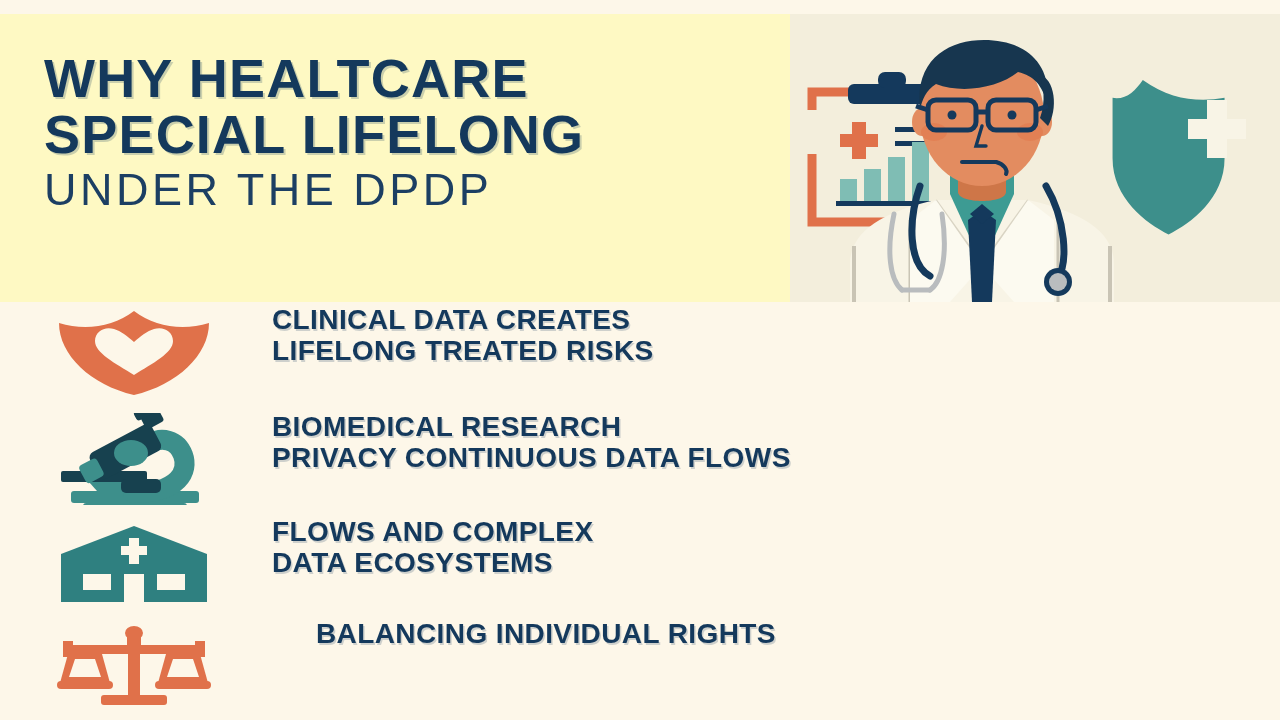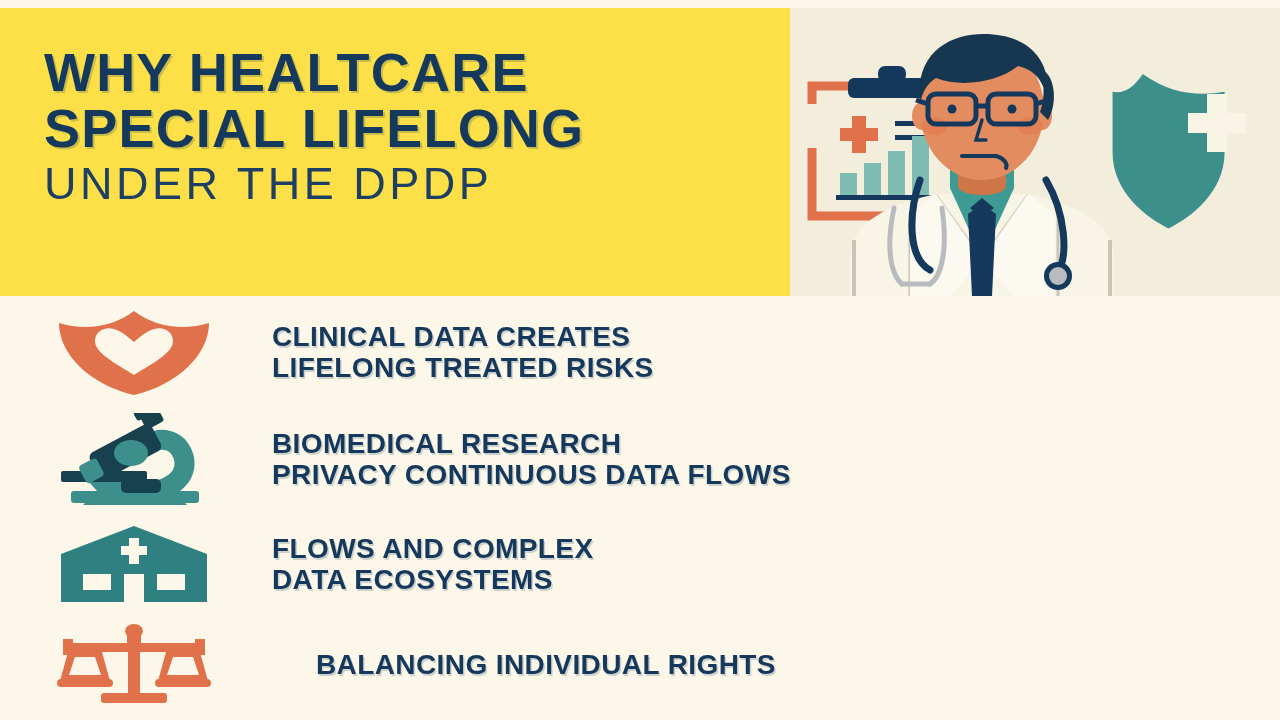--- a/index.html
+++ b/index.html
@@ -13,23 +13,23 @@
   #page {
     position:relative;
     width:1280px; height:720px;
     background:#FDF7E9;
     overflow:hidden;
   }
 
   
   .header-band {
     position:absolute;
-    left:0; top:8px;
+    left:0; top:14px;
     width:1280px; height:288px;
-    background:#fde047;
+    background:#fef9c3;
     overflow:hidden;
     padding-left:12px;
   }
   .header-text {
     position:absolute;
     left:44px; top:36px;
     width:800px;
   }
   .title-line {
     display:block;
@@ -65,21 +65,20 @@
   .list-area {
     position:absolute;
     left:0; top:288px;
     width:1280px; height:432px;
   }
   .list-row {
     position:absolute;
     left:46px;
     width:1200px;
     display:flex;
-    align-items:center;
   }
   .row-1 { top:16px;  height:96px; }
   .row-2 { top:123px; height:96px; }
   .row-3 { top:228px; height:96px; }
   .row-4 { top:330px; height:92px;gap:44px; }
 
   .row-icon {
     width:176px;
     min-width:176px;
     height:96px;

